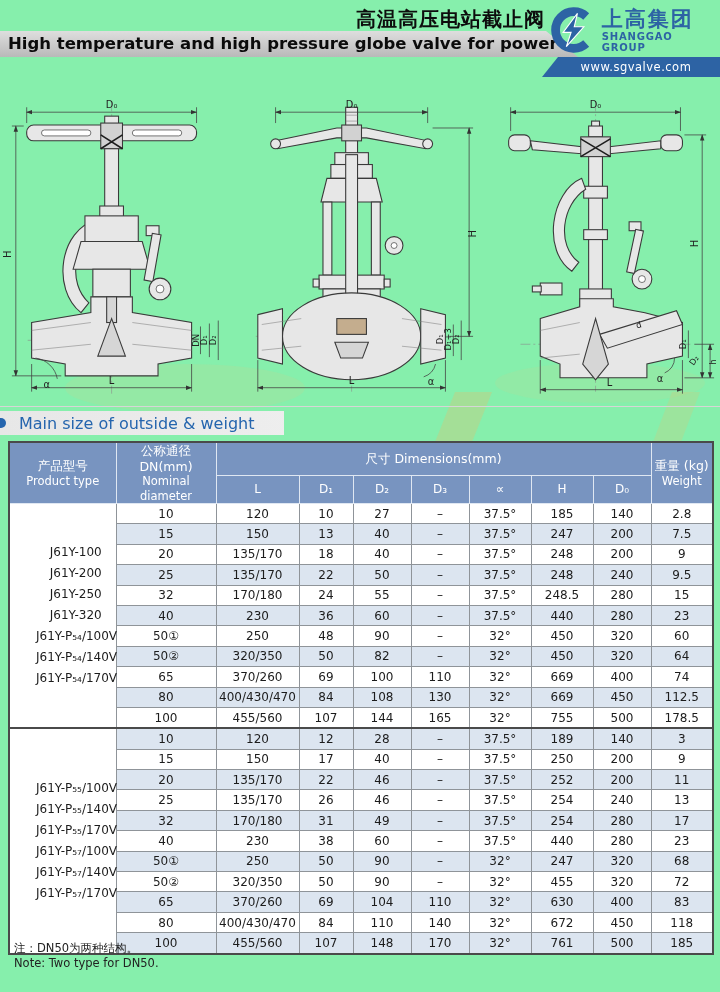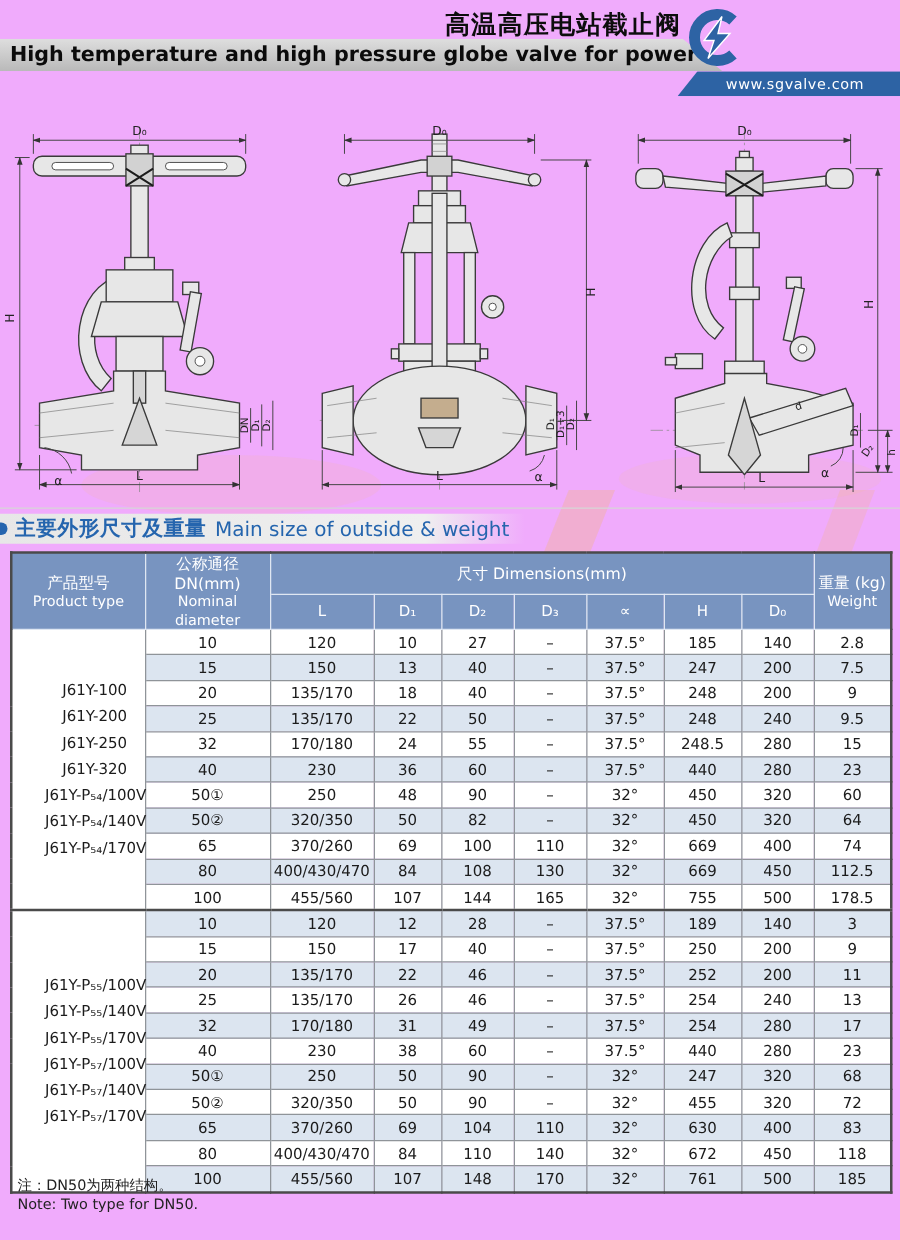--- a/index.html
+++ b/index.html
@@ -1,18 +1,18 @@
 <!DOCTYPE html>
 <html><head>
 <meta charset="utf-8">
 <style>
   html,body{margin:0;padding:0;background:#fff;}
   body{width:720px;height:992px;overflow:hidden;
        font-family:"DejaVu Sans","Liberation Sans",sans-serif;color:#1c1c1c;}
-  .page{position:relative;width:720px;height:992px;background:#f0abfc;}
+  .page{position:relative;width:720px;height:992px;background:#86efac;}
   .wm{position:absolute;left:0;top:0;z-index:0;pointer-events:none;}
   .content{position:absolute;left:0;top:0;width:720px;height:992px;z-index:1;}
 
   
   .title-cn{position:absolute;top:6px;left:0;width:545px;text-align:right;
             font-size:20px;font-weight:bold;color:#0d0d0d;letter-spacing:1px;}
   .title-band{position:absolute;top:31px;left:0;width:578px;height:26px;
               background:linear-gradient(180deg,#dedede,#b9b9b9);
               clip-path:polygon(0 0,546px 0,578px 100%,0 100%);}
   .title-band span{display:block;padding-left:8px;line-height:26px;
@@ -91,20 +91,24 @@
     <header>
       <div class="title-cn">高温高压电站截止阀</div>
       <div class="title-band">
         <span>High temperature and high pressure globe valve for power station</span>
       </div>
       <div class="logo">
         <svg width="48" height="50" viewBox="0 0 60 60">
           <path d="M48,13 A23,23 0 1 0 48,47" fill="none" stroke="#2d63a4" stroke-width="11"></path>
           <polygon points="37,9 19,33 29,33 23,51 45,26 33,26" fill="#2d63a4" stroke="#fff" stroke-width="1.4"></polygon>
         </svg>
+        <div class="logo-text">
+          <div class="logo-cn">上高集团</div>
+          <div class="logo-en">SHANGGAO GROUP</div>
+        </div>
       </div>
       <div class="web-bar">
         <span>www.sgvalve.com</span>
       </div>
     </header>
 
     <section class="figures">
 
       <svg class="fig" viewBox="0 0 240 305">
         <defs>
@@ -274,21 +278,20 @@
           <text class="small" x="208" y="252" text-anchor="middle" transform="rotate(-90 208 252)">D₁</text>
           <text class="small" x="218" y="270" text-anchor="middle" transform="rotate(-55 218 270)">D₂</text>
         </g>
       </svg>
     </section>
 
     <div class="rule"></div>
 
     <div class="section-title">
       <span class="bullet"></span>
-      <span class="st-cn">主要外形尺寸及重量</span>
       <span class="st-en">Main size of outside &amp; weight</span>
     </div>
 
     <table class="dims">
       <colgroup>
         <col style="width:107px">
           <col style="width:100px">
           <col style="width:83px">
         <col style="width:54px">
           <col style="width:58px">

